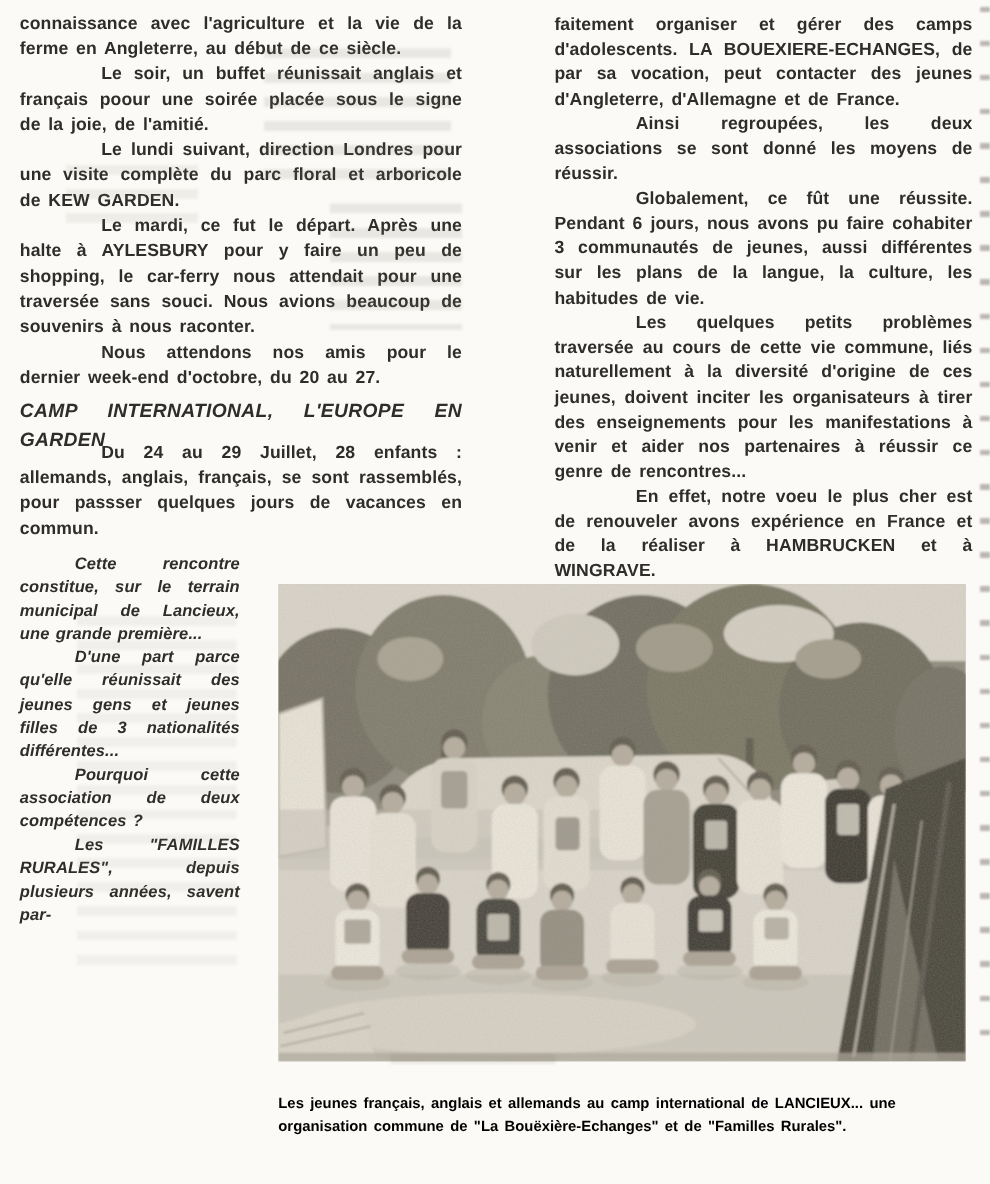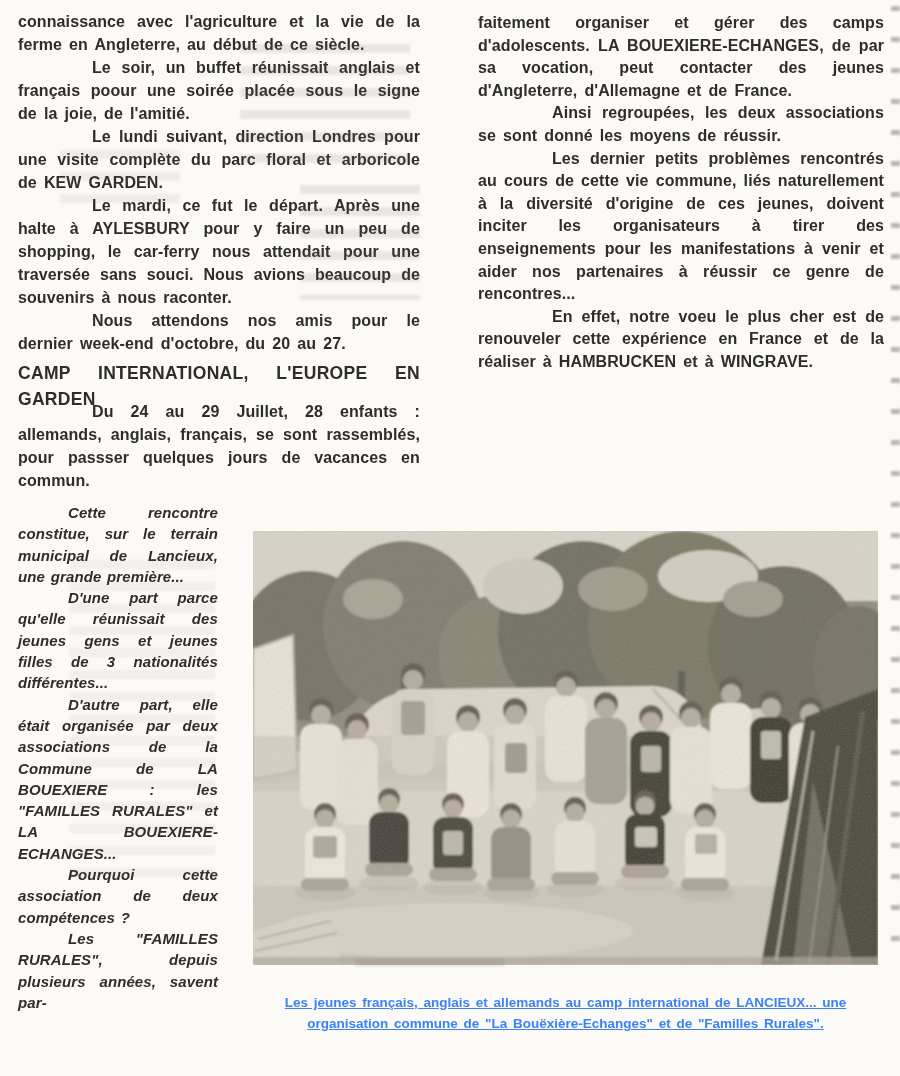--- a/index.html
+++ b/index.html
@@ -14,37 +14,37 @@
   .abs{position:absolute;}
   .para{
     font-size:16px;font-weight:700;line-height:23px;
     text-align:justify;word-spacing:2.5px;letter-spacing:.1px;
     margin:0;color:#2e2d29;
   }
   .indent{text-indent:74px;}
   .col-left-top{left:18px;top:10px;width:402px;}
   .heading-block{left:18px;top:360px;width:402px;}
   .heading-line{
-    font-size:17.5px;font-weight:700;line-height:26px;letter-spacing:.3px;margin:0;
+    font-size:17.5px;font-weight:700;line-height:26px;letter-spacing:.3px;margin:0;font-style:italic;
   }
   .heading-line.l1{text-align:justify;text-align-last:justify;}
   .intro-block{left:18px;top:400px;width:402px;}
   .col-narrow{left:18px;top:502px;width:200px;}
   .col-narrow .para{font-size:15px;line-height:21.3px;text-indent:50px;word-spacing:1.5px;font-style:italic;}
   .col-right{left:478px;top:12px;width:406px;}
-  .col-right .para{line-height:22.6px;}
+  .col-right .para{line-height:22.6px;margin-left:26px;}
   .photo{
     left:253px;top:531px;width:625px;height:434px;
     background:#cfccc4;overflow:hidden;
     filter:blur(.3px) sepia(.08) contrast(.95) brightness(1.01);
   }
   .caption{
     left:253px;top:992px;width:625px;
     font-size:13.5px;font-weight:700;line-height:21px;
-    text-align:center;color:#3b82f6;word-spacing:2px;margin:0;text-decoration:underline;
+    color:#000000;word-spacing:2px;margin:0;
   }
   .ghost{
     position:absolute;pointer-events:none;
     background:repeating-linear-gradient(to bottom, rgba(125,118,106,.14) 0 9px, transparent 9px 22px);
     filter:blur(1.3px);
   }
   .edge-marks{
     position:absolute;right:0;top:6px;width:9px;height:940px;
     background:repeating-linear-gradient(to bottom, rgba(95,90,80,.42) 0 5px, transparent 5px 31px);
     filter:blur(.8px);border-radius:2px;pointer-events:none;
@@ -66,30 +66,30 @@
   <p class="heading-line">GARDEN</p>
 </div>
 
 <div class="abs intro-block">
   <p class="para indent">Du 24 au 29 Juillet, 28 enfants : allemands, anglais, français, se sont rassemblés, pour passser quelques jours de vacances en commun.</p>
 </div>
 
 <div class="abs col-narrow">
   <p class="para">Cette rencontre constitue, sur le terrain municipal de Lancieux, une grande première...</p>
   <p class="para">D'une part parce qu'elle réunissait des jeunes gens et jeunes filles de 3 nationalités différentes...</p>
-  <p class="para">D'autre part, elle était organisée par deux associations de la Commune de LA BOUEXIERE : les "FAMILLES RURALES" et LA BOUEXIERE-ECHANGES...</p>
   <p class="para">Pourquoi cette association de deux compétences ?</p>
   <p class="para">Les "FAMILLES RURALES", depuis plusieurs années, savent par-</p>
 </div>
 
 <div class="abs col-right">
   <p class="para">faitement organiser et gérer des camps d'adolescents. LA BOUEXIERE-ECHANGES, de par sa vocation, peut contacter des jeunes d'Angleterre, d'Allemagne et de France.</p>
   <p class="para indent">Ainsi regroupées, les deux associations se sont donné les moyens de réussir.</p>
-  <p class="para indent">Les dernier petits problèmes rencontrés au cours de cette vie commune, liés naturellement à la diversité d'origine de ces jeunes, doivent inciter les organisateurs à tirer des enseignements pour les manifestations à venir et aider nos partenaires à réussir ce genre de rencontres...</p>
-  <p class="para indent">En effet, notre voeu le plus cher est de renouveler cette expérience en France et de la réaliser à HAMBRUCKEN et à WINGRAVE.</p>
+  <p class="para indent">Globalement, ce fût une réussite. Pendant 6 jours, nous avons pu faire cohabiter 3 communautés de jeunes, aussi différentes sur les plans de la langue, la culture, les habitudes de vie.</p>
+  <p class="para indent">Les quelques petits problèmes traversée au cours de cette vie commune, liés naturellement à la diversité d'origine de ces jeunes, doivent inciter les organisateurs à tirer des enseignements pour les manifestations à venir et aider nos partenaires à réussir ce genre de rencontres...</p>
+  <p class="para indent">En effet, notre voeu le plus cher est de renouveler avons expérience en France et de la réaliser à HAMBRUCKEN et à WINGRAVE.</p>
 </div>
 
 <div class="abs photo">
   <svg viewBox="0 0 625 434" width="625" height="434">
     <defs>
       <filter id="nz">
           <feTurbulence type="fractalNoise" baseFrequency="0.7" numOctaves="2" stitchTiles="stitch"></feTurbulence>
         <feColorMatrix type="matrix" values="0 0 0 0 0.42  0 0 0 0 0.41  0 0 0 0 0.38  0 0 0 0.5 0"></feColorMatrix>
         </filter>
       <filter id="sf">

